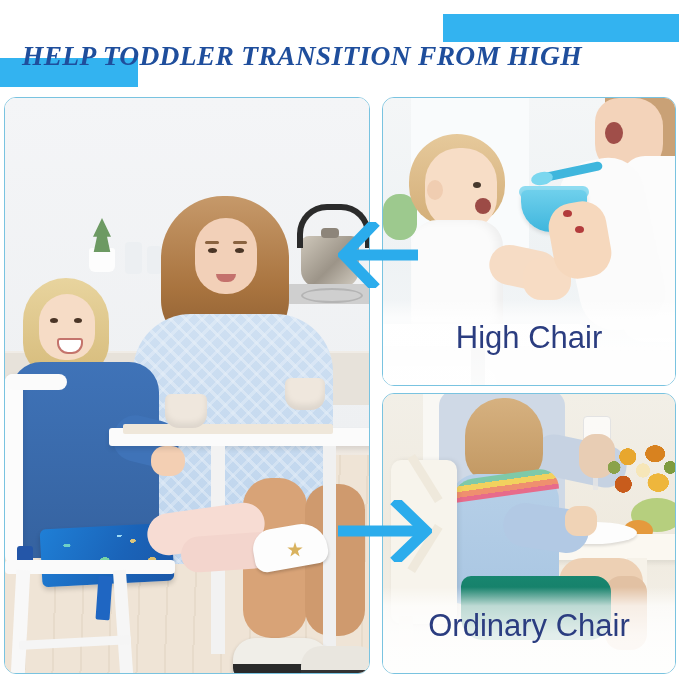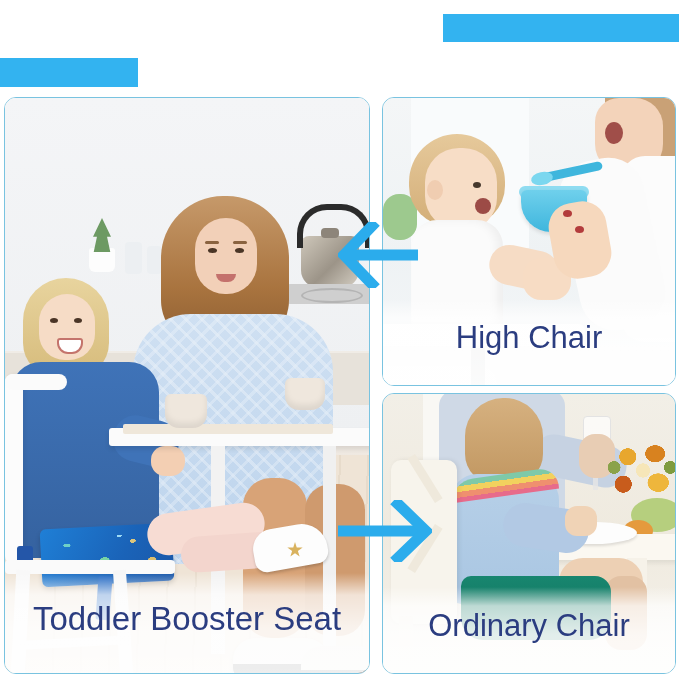--- a/index.html
+++ b/index.html
@@ -219,20 +219,21 @@
 </style>
 </head>
 <body>
 
 <div id="root">
 
   <div class="header">
     <div class="hl hl1"></div>
     <div class="hl hl2"></div>
     <div class="title">
+      <span>HELP TODDLER TRANSITION FROM HIGH</span>
     </div>
   </div>
 
   <div class="panel p-left">
     <div class="scene">
       <div class="L-bg"></div>
       <div class="L-wall"></div>
       <div class="L-counter"></div>
       <div class="L-floor"></div>
       <div class="L-pot"></div>
@@ -283,21 +284,20 @@
       <div class="L-mug L-m2"></div>
       <div class="L-legA"></div>
         <div class="L-legB"></div>
       <div class="L-shoe1"></div>
         <div class="L-star"></div>
       <div class="L-sneak1"></div>
         <div class="L-sneak1s"></div>
       <div class="L-sneak2"></div>
         <div class="L-sneak2s"></div>
     </div>
-    <div class="caption cap-left">Toddler Booster Seat</div>
   </div>
 
   <div class="panel p-br">
     <div class="scene">
       <div class="BR-bg"></div>
       <div class="BR-win"></div>
       <div class="BR-dad"></div>
       <div class="BR-dadarm"></div>
       <div class="BR-glass"></div>
       <div class="BR-glassstem"></div>

